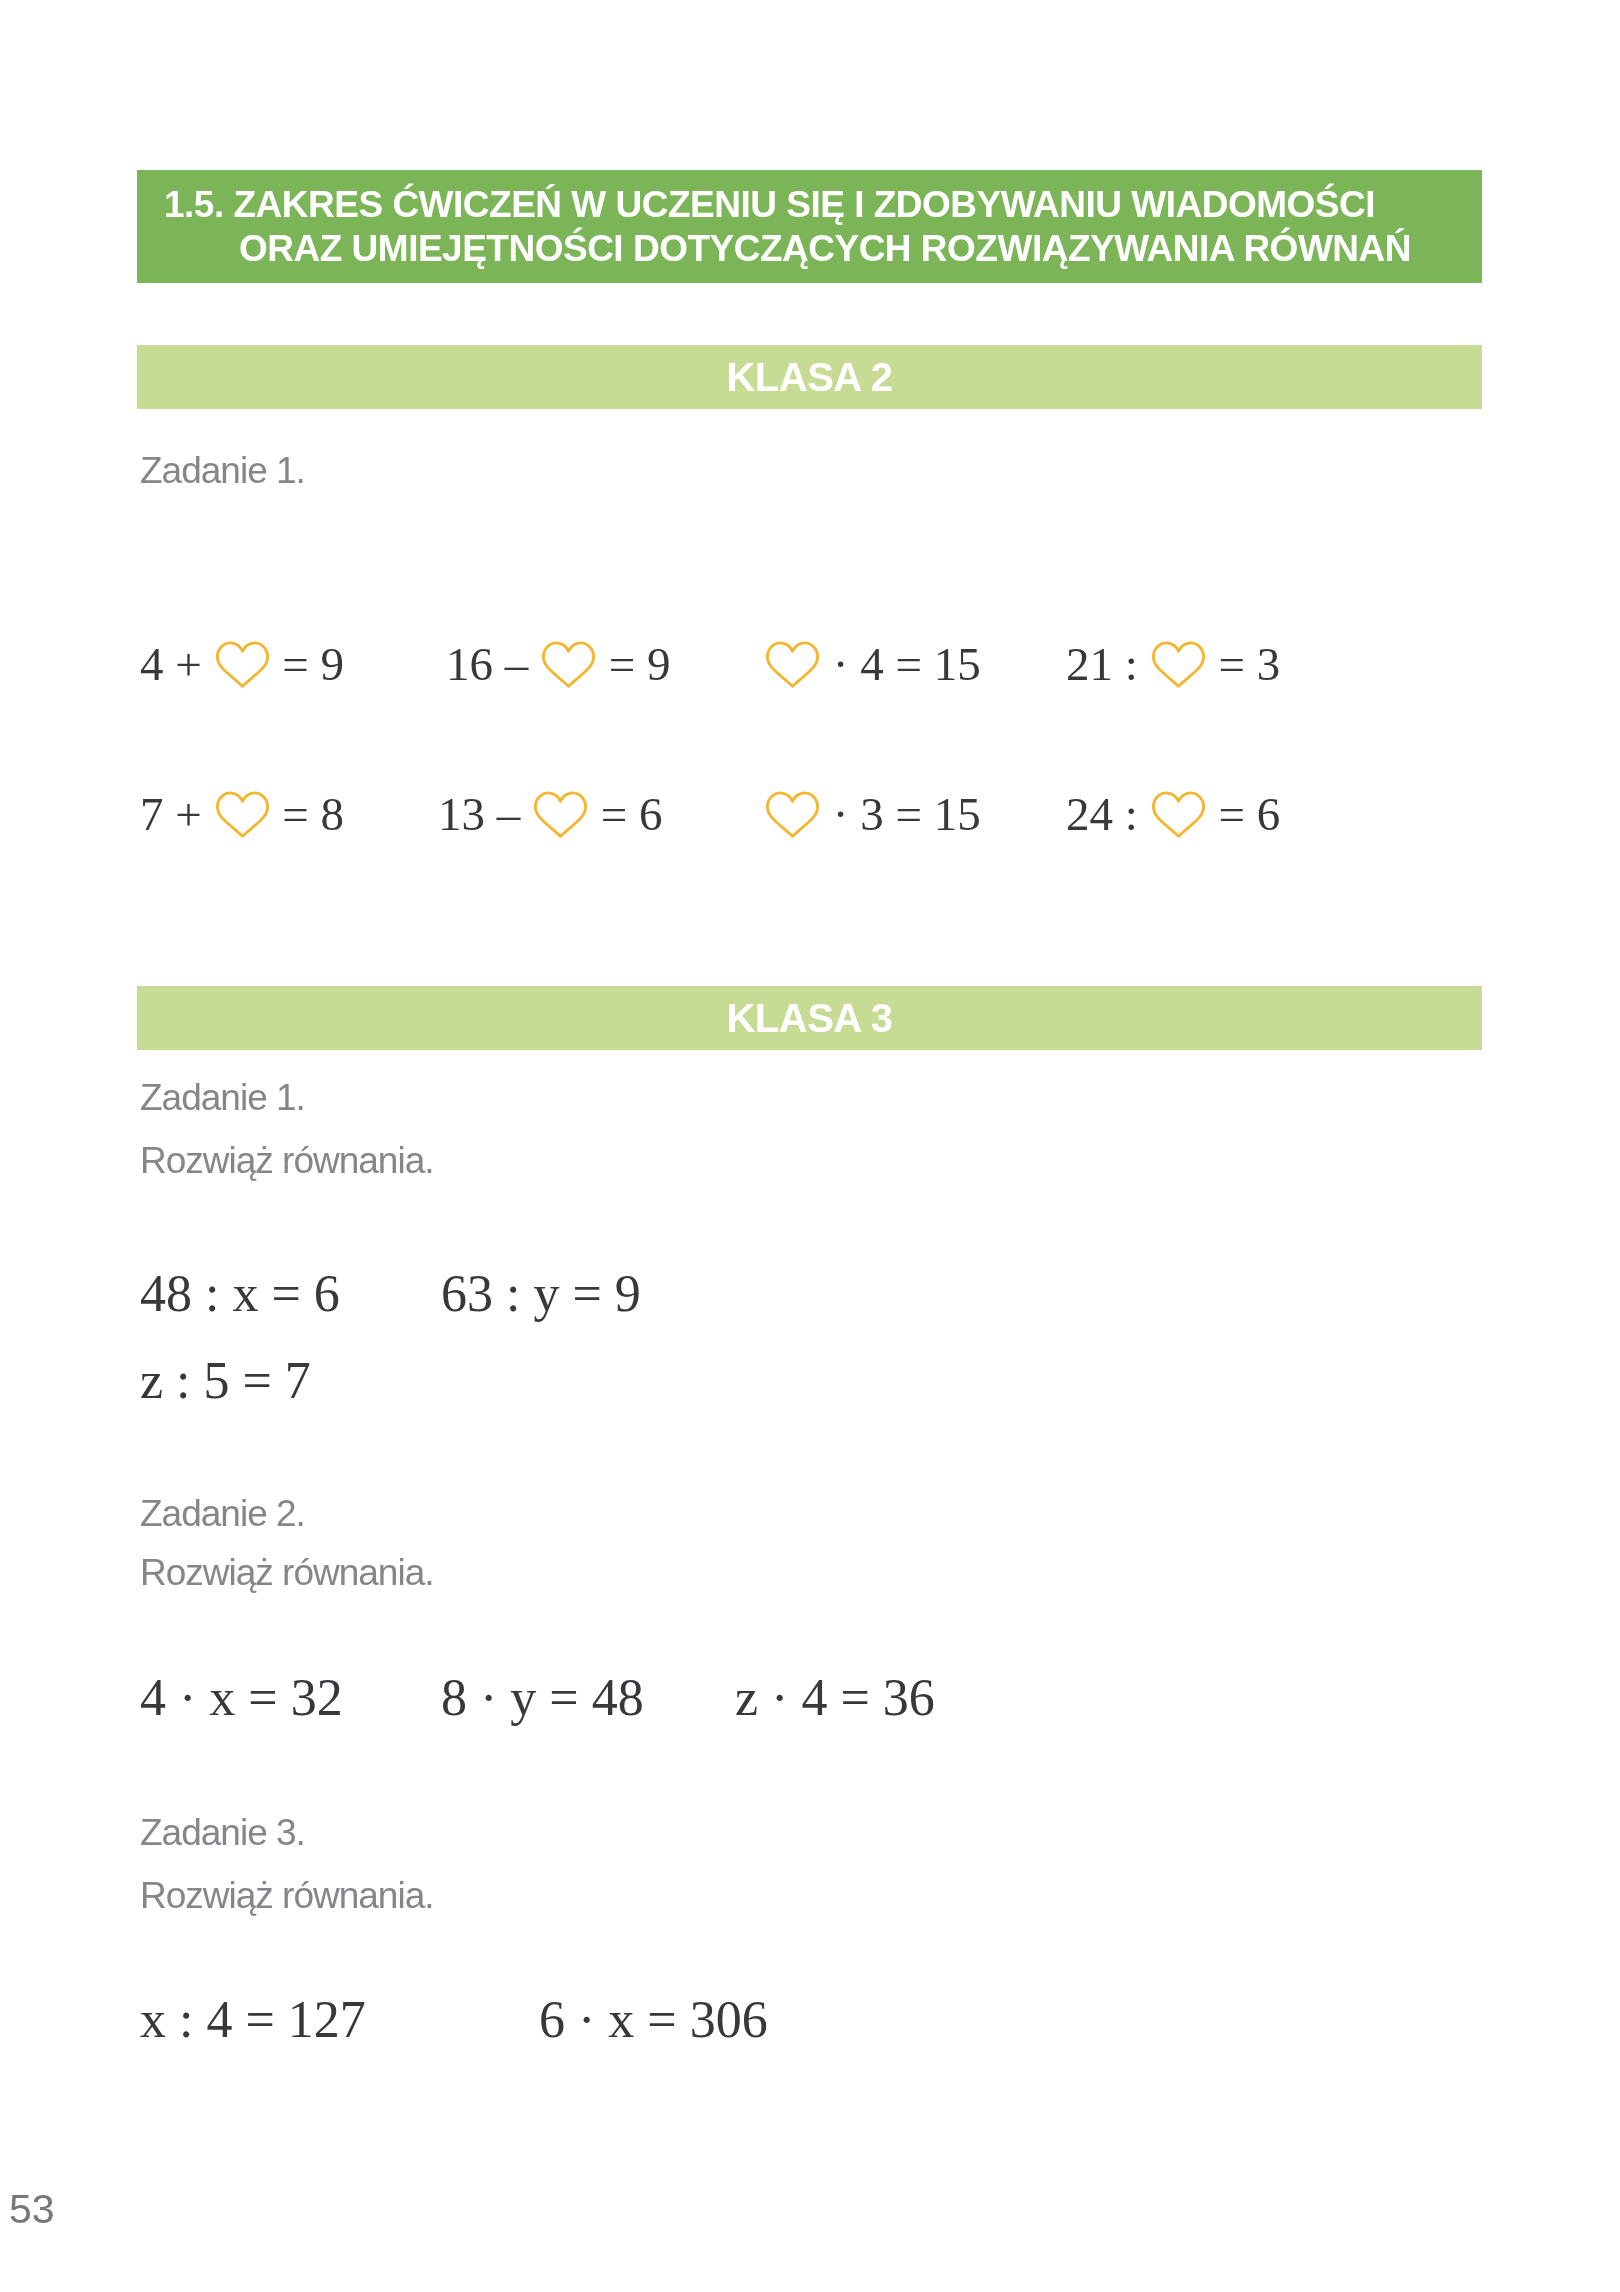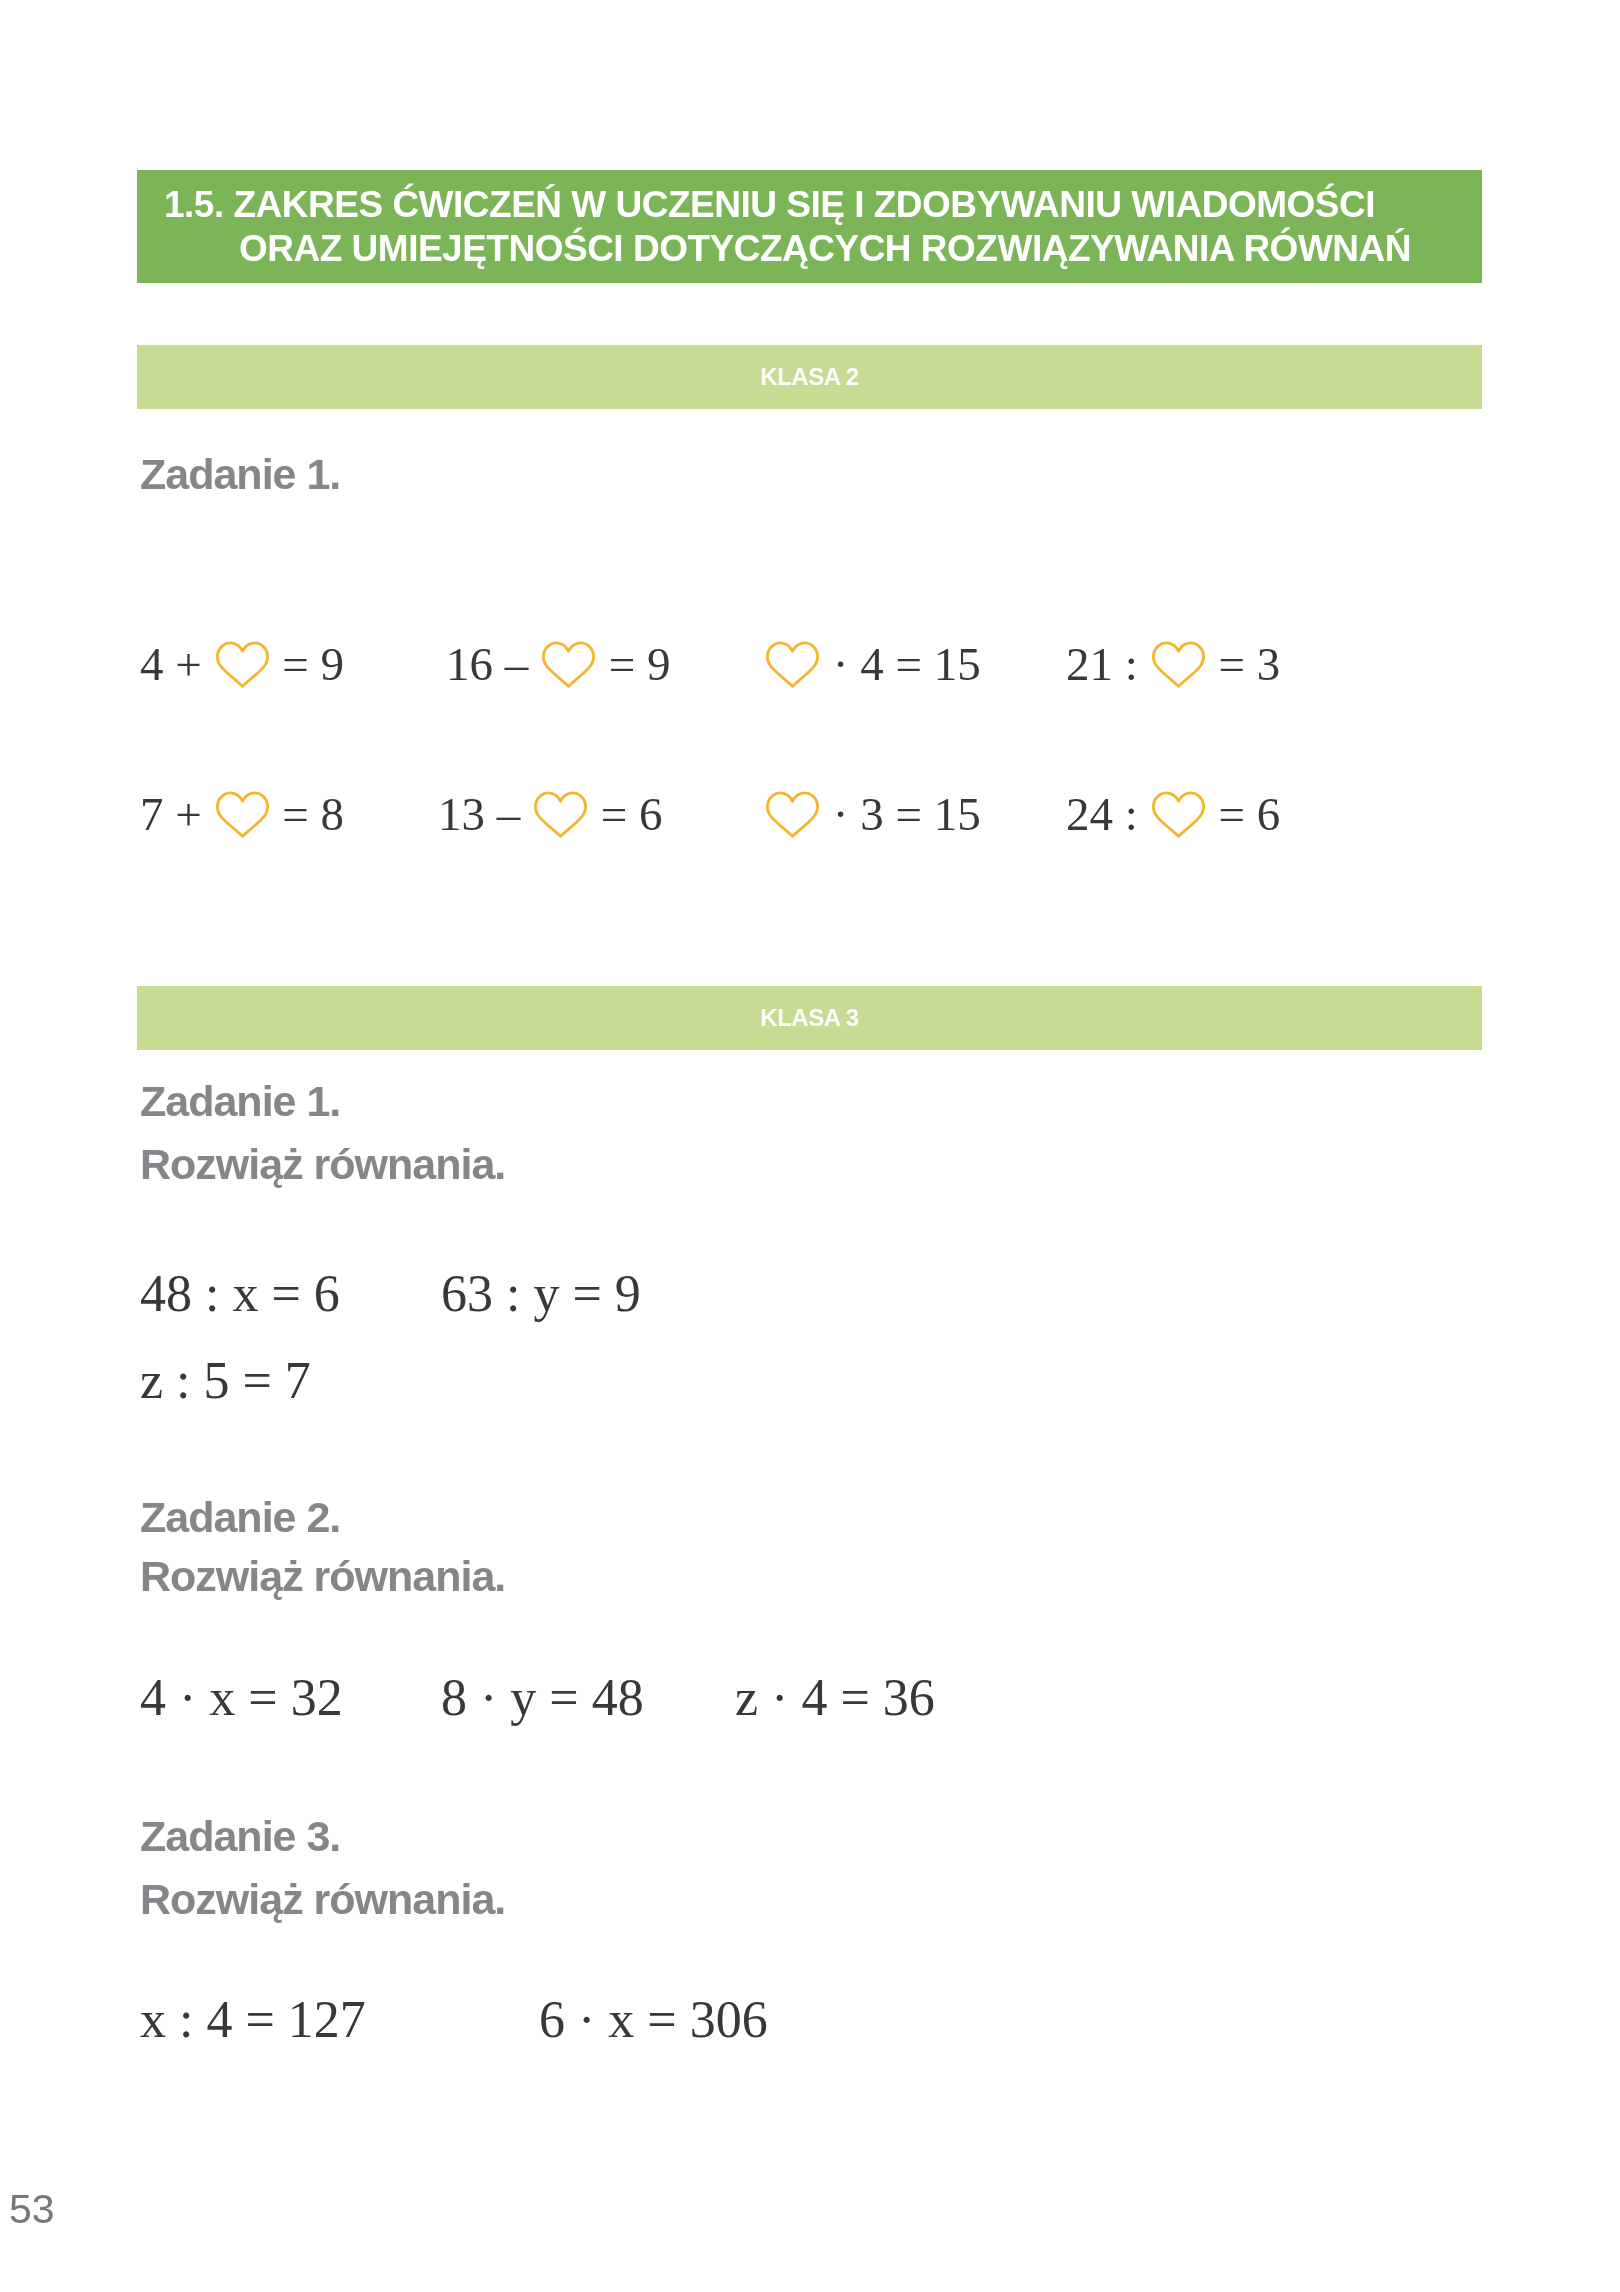--- a/index.html
+++ b/index.html
@@ -14,28 +14,28 @@
     position:absolute; left:137px; top:170px; width:1345px; height:113px;
     box-sizing:border-box; padding-top:12.7px; padding-left:27px; padding-right:9.8px;
   }
   .title-line { font-weight:bold; font-size:37px; line-height:44px; letter-spacing:-0.5px; }
   .title-line2 { padding-left:75px; }
 
   .klasa-banner {
     position:absolute; left:137px; width:1345px; height:64px;
     display:flex; align-items:center; justify-content:center;
   }
-  .klasa-banner span { font-weight:bold; font-size:24px; letter-spacing:-0.5px; }
+  .klasa-banner span { font-weight:bold; font-size:40px; letter-spacing:-0.5px; }
   .klasa2-banner { top:345px; }
   .klasa3-banner { top:986px; }
 
   
   .heading {
     position:absolute; left:140px;
-    font-weight:bold; font-size:43px; letter-spacing:-1px;
+    font-weight:normal; font-size:37px; letter-spacing:-1px;
     color:#85868a; white-space:pre;
   }
 
   
   .eq-row { position:absolute; left:140px; width:1353px; height:108px; }
   .eq-cell {
     position:absolute; top:0; height:108px;
     display:flex; align-items:center; gap:11.8px;
     font-family:"Liberation Serif", serif; font-size:47px; color:#38383b;
     white-space:pre;

